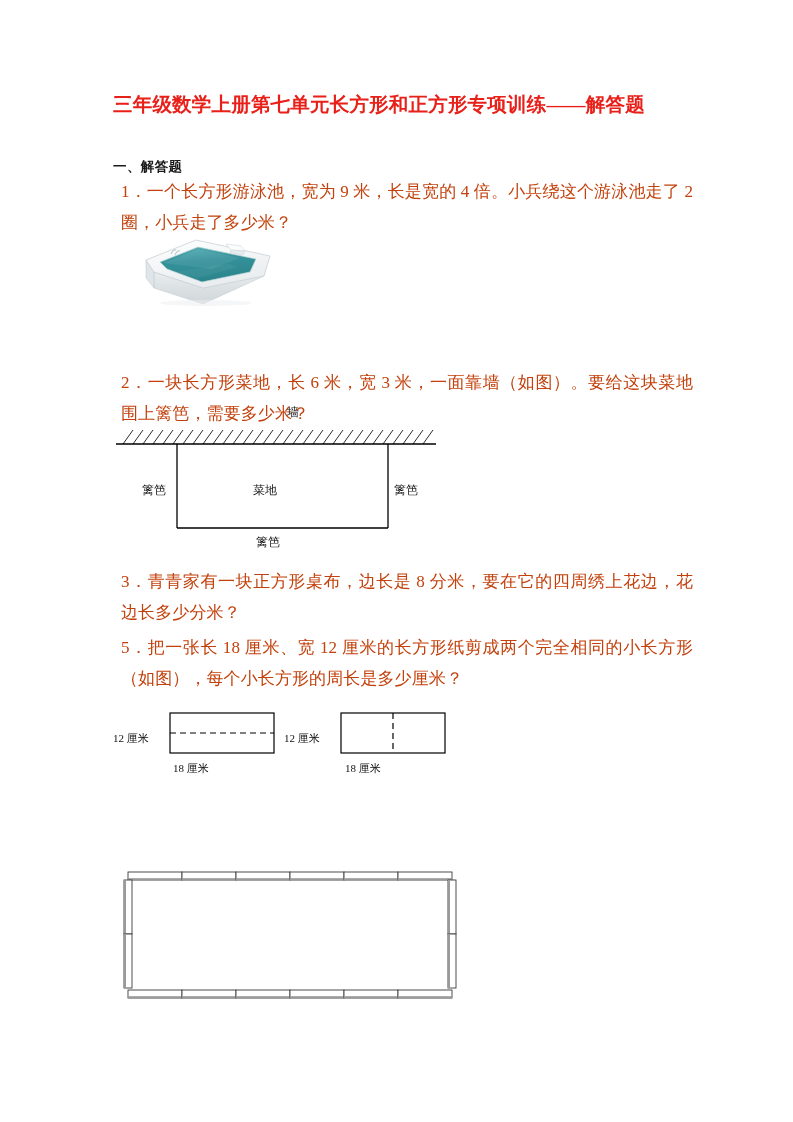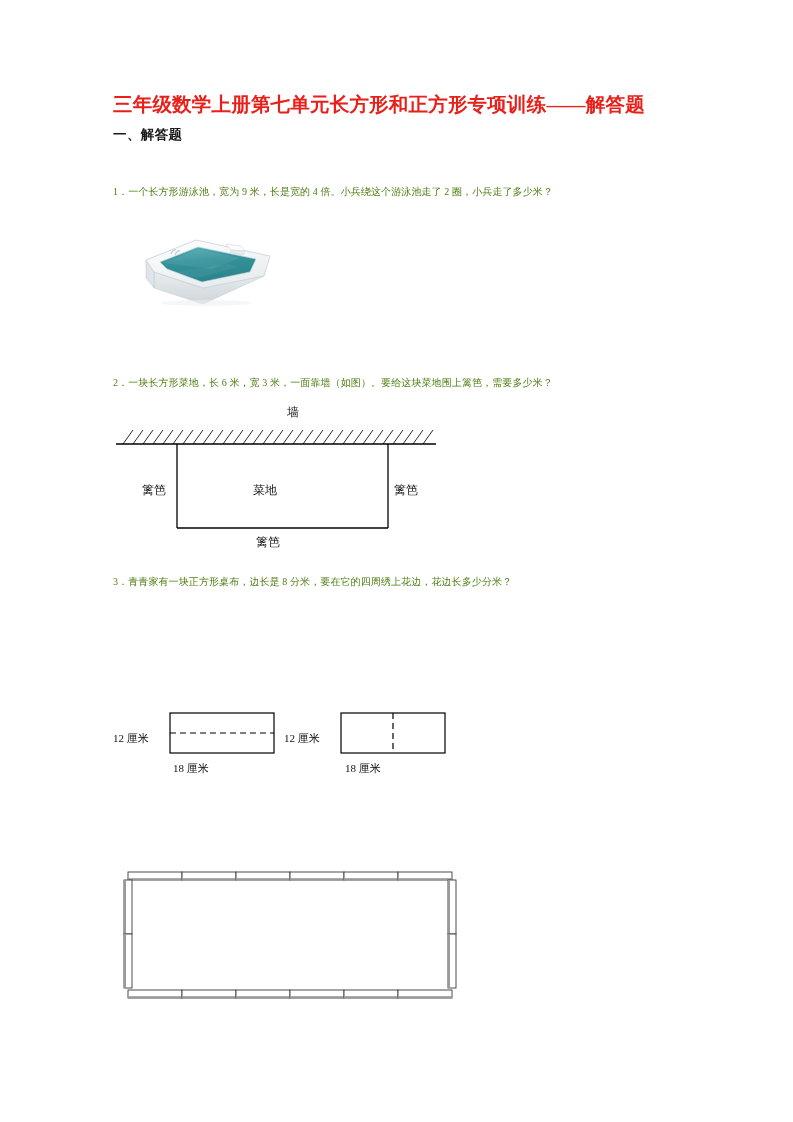--- a/index.html
+++ b/index.html
@@ -34,36 +34,36 @@
     color: #e8201a;
     letter-spacing: 0.2px;
     line-height: 1.3;
     white-space: nowrap;
   }
 
   
   .section-head {
     position: absolute;
     left: 113px;
-    top: 126px;
+    top: 158px;
     font-size: 13.5px;
     font-weight: bold;
     color: #1a1a1a;
     letter-spacing: 0.4px;
     text-align: right;
   }
 
   
   .q {
     position: absolute;
-    left: 113px;
+    left: 121px;
     width: 572px;
-    font-size: 10px;
+    font-size: 17px;
     line-height: 31px;
-    color: #4d7c0f;
+    color: #c2410c;
     text-align: justify;
     text-justify: inter-ideograph;
     letter-spacing: 0.1px;
   }
   #q1 { top: 176px; }
   #q2 { top: 347px; margin-top: 20px; }
   #q3 { top: 566px; }
   #q4 { top: 604px; }
   #q5 { top: 632px; }
   #q6 { top: 796px; }
@@ -234,20 +234,21 @@
     <div class="garden-label lbl-wall no-sel">墙</div>
     <div class="garden-label lbl-left no-sel">篱笆</div>
     <div class="garden-label lbl-field no-sel">菜地</div>
     <div class="garden-label lbl-right no-sel">篱笆</div>
     <div class="garden-label lbl-bottom no-sel">篱笆</div>
   </div>
 
   <div class="q" id="q3">3．青青家有一块正方形桌布，边长是 8 分米，要在它的四周绣上花边，花边长多少分米？</div>
 
 
+  <div class="q" id="q5">5．把一张长 18 厘米、宽 12 厘米的长方形纸剪成两个完全相同的小长方形（如图），每个小长方形的周长是多少厘米？</div>
 
   <div class="cut-fig">
     <svg width="360" height="75" viewBox="0 0 360 75">
 
       <rect x="57" y="8" width="104" height="40" fill="#ffffff" stroke="#000" stroke-width="1.2"></rect>
       <line x1="57" y1="28" x2="161" y2="28" stroke="#000" stroke-width="1.2" stroke-dasharray="6,4"></line>
 
       <rect x="228" y="8" width="104" height="40" fill="#ffffff" stroke="#000" stroke-width="1.2"></rect>
       <line x1="280" y1="8" x2="280" y2="48" stroke="#000" stroke-width="1.2" stroke-dasharray="6,4"></line>
     </svg>

